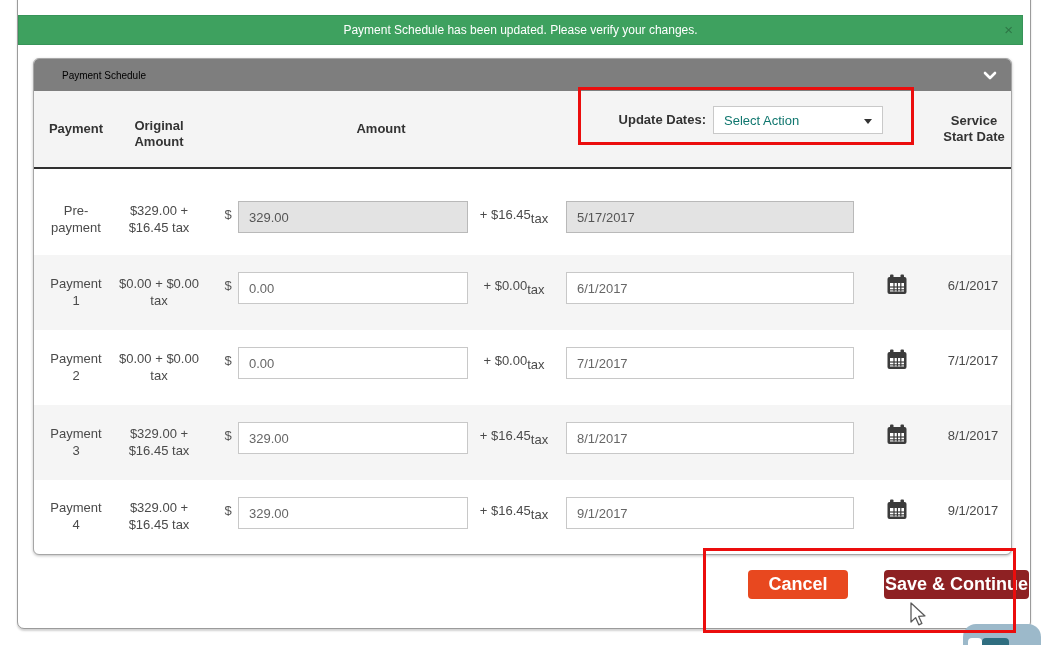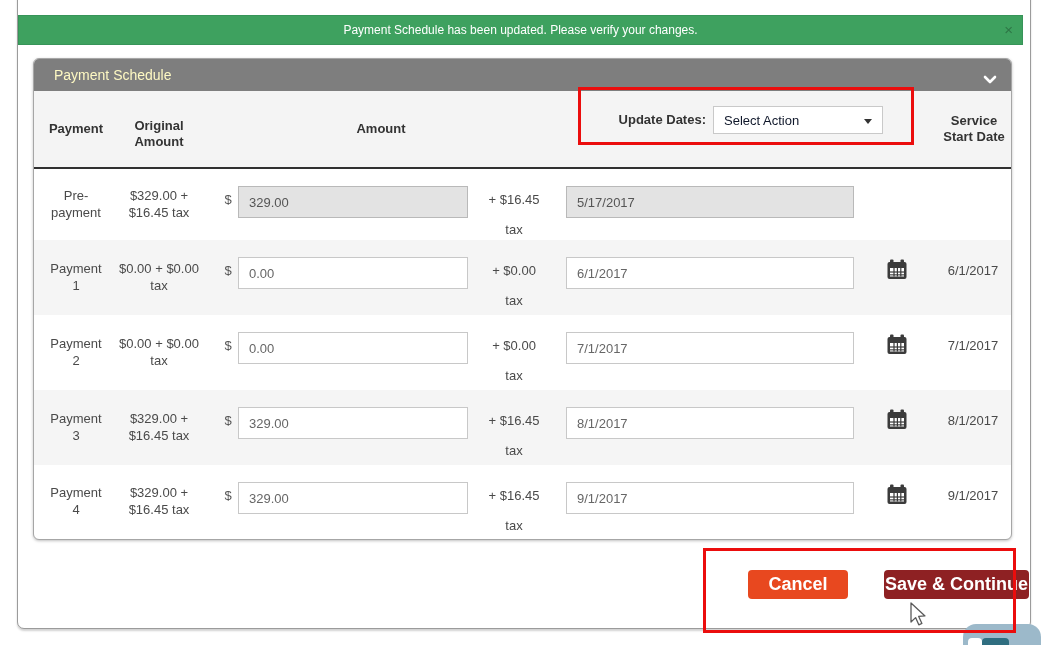--- a/index.html
+++ b/index.html
@@ -17,50 +17,50 @@
            background:#3EA15F; border:1px solid #379459; display:flex;
            align-items:center; justify-content:center; color:#fff; font-size:12px; }
   .alert-close { position:absolute; right:9px; top:6px; font-size:15px;
                  color:rgba(0,0,0,0.28); cursor:default; line-height:16px; }
 
   
   .panel { position:absolute; left:33px; top:58px; width:979px;
            border:1px solid #a6a6a6; border-radius:6px; background:#fff;
            box-shadow:0 1px 3px rgba(0,0,0,0.25); }
   .panel-header { position:relative; height:32px; background:#7E7E7E;
-                  border-radius:5px 5px 0 0; color:#fef9c3; font-size:14px;
-                  display:flex; align-items:center; padding-left:20px; }
+                  border-radius:5px 5px 0 0; color:#000000; font-size:10px;
+                  display:flex; align-items:center; padding-left:28px; }
   .panel-chevron { position:absolute; right:14px; top:12px; }
 
   
   .thead { position:relative; height:78px; background:#f4f4f4;
            border-bottom:2px solid #303030; }
   .hcell { position:absolute; display:flex; align-items:center; justify-content:center;
            text-align:center; font-size:13px; font-weight:bold; color:#333; line-height:1.25; }
   .h-payment { left:7px;  width:70px;  top:0; height:100%; }
   .h-orig    { left:78px; width:94px;  top:5px; height:100%; }
   .h-amount  { left:297px;width:100px; top:0; height:100%; }
   .h-updlbl  { left:540px;width:132px; top:15px; height:28px; justify-content:flex-end; }
   .h-sdate   { left:907px;width:66px;  top:0; height:100%; }
   .select-box{ position:absolute; left:679px; top:15px; width:170px; height:28px;
                background:#fff; border:1px solid #c9c9c9; display:flex; align-items:center;
-               padding:0 10px; font-size:13px; color:#0f172a; font-weight:normal; cursor:pointer; }
+               padding:0 10px; font-size:13px; color:#0f766e; font-weight:normal; cursor:pointer; }
   .select-caret { position:absolute; right:10px; top:12px; width:0; height:0;
                border-left:4px solid transparent; border-right:4px solid transparent;
                border-top:5px solid #333; }
 
   
   .trow { position:relative; width:100%; }
   .trow.shade { background:#f5f5f5; }
   .cell { position:absolute; display:flex; align-items:center; justify-content:center;
           text-align:center; font-size:13px; color:#4a4a4a; line-height:1.3; }
   .c-label { left:12px; width:60px; top:0; height:100%; }
   .c-orig  { left:80px; width:90px; top:0; height:100%; }
   .c-dollar{ left:186px; width:16px; top:17px; height:28px; color:#555; }
-  .c-tax   { left:440px; width:80px; top:17px; flex-direction:column; justify-content:center; }
+  .c-tax   { left:440px; width:80px; top:17px; flex-direction:row; justify-content:center; }
   .tax-amt { height:28px; display:flex; align-items:center; white-space:nowrap; }
   .tax-word{ margin-top:8px; }
   .c-sdate { left:903px; width:72px; top:17px; height:28px; }
   .fld { position:absolute; top:17px; height:32px; border:1px solid #c8c8c8;
          background:#fff; font-family:"Liberation Sans",sans-serif; font-size:13px;
          color:#666; padding:8px 10px; outline:none; }
   .fld-amount { left:204px; width:230px; }
   .fld-date   { left:532px; width:288px; }
   .fld.disabled { background:#e3e3e3; border-color:#b9b9b9; color:#555; }
   .cal-btn { position:absolute; left:851px; top:19px; width:24px; height:24px;
@@ -118,21 +118,21 @@
       <div class="hcell h-orig">Original Amount</div>
       <div class="hcell h-amount">Amount</div>
       <div class="hcell h-updlbl">Update Dates:</div>
       <div class="select-box">
         <span>Select Action</span>
         <span class="select-caret"></span>
       </div>
       <div class="hcell h-sdate">Service Start Date</div>
     </div>
 
-    <div class="trow" style="height:71px;">
+    <div class="trow" style="height:71px;margin-top:15px;">
       <div class="cell c-label">Pre-payment</div>
       <div class="cell c-orig">$329.00 + $16.45 tax</div>
       <div class="cell c-dollar">$</div>
       <input class="fld fld-amount disabled" disabled="" value="329.00" style="">
       <div class="cell c-tax">
         <span class="tax-amt">+ $16.45</span>
         <span class="tax-word">tax</span>
       </div>
       <input class="fld fld-date disabled" disabled="" value="5/17/2017" style="">
     </div>

